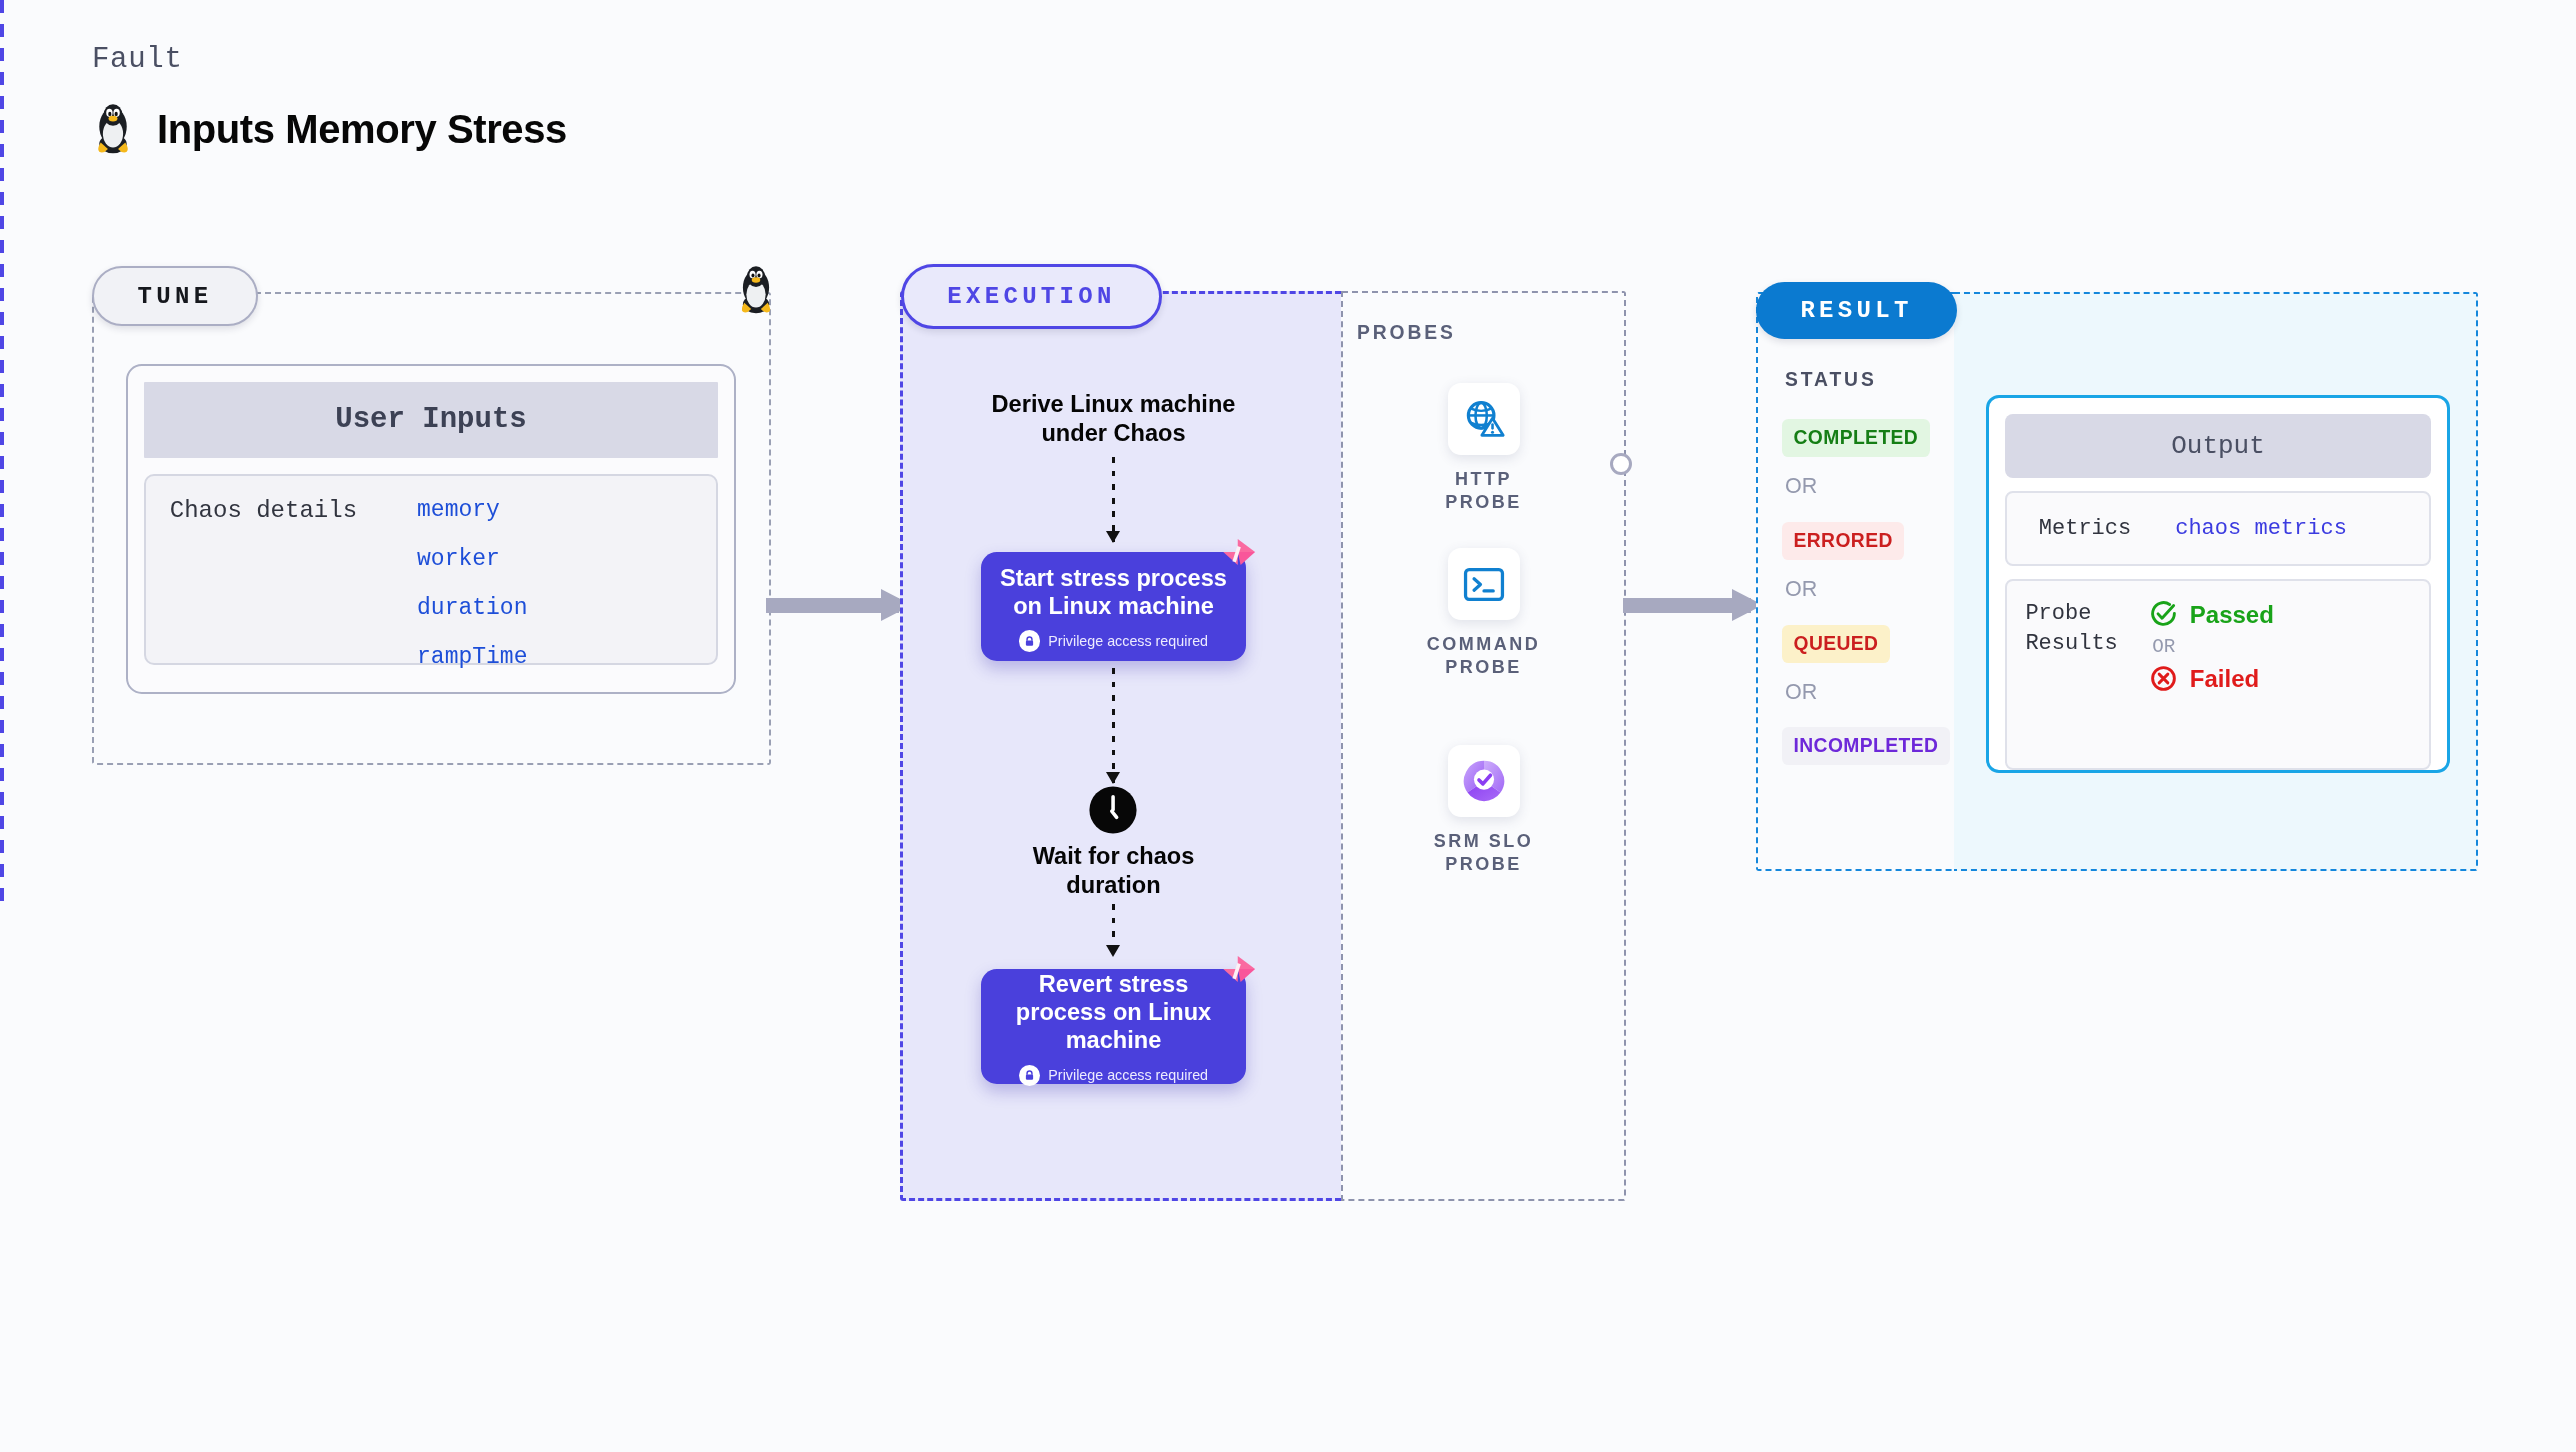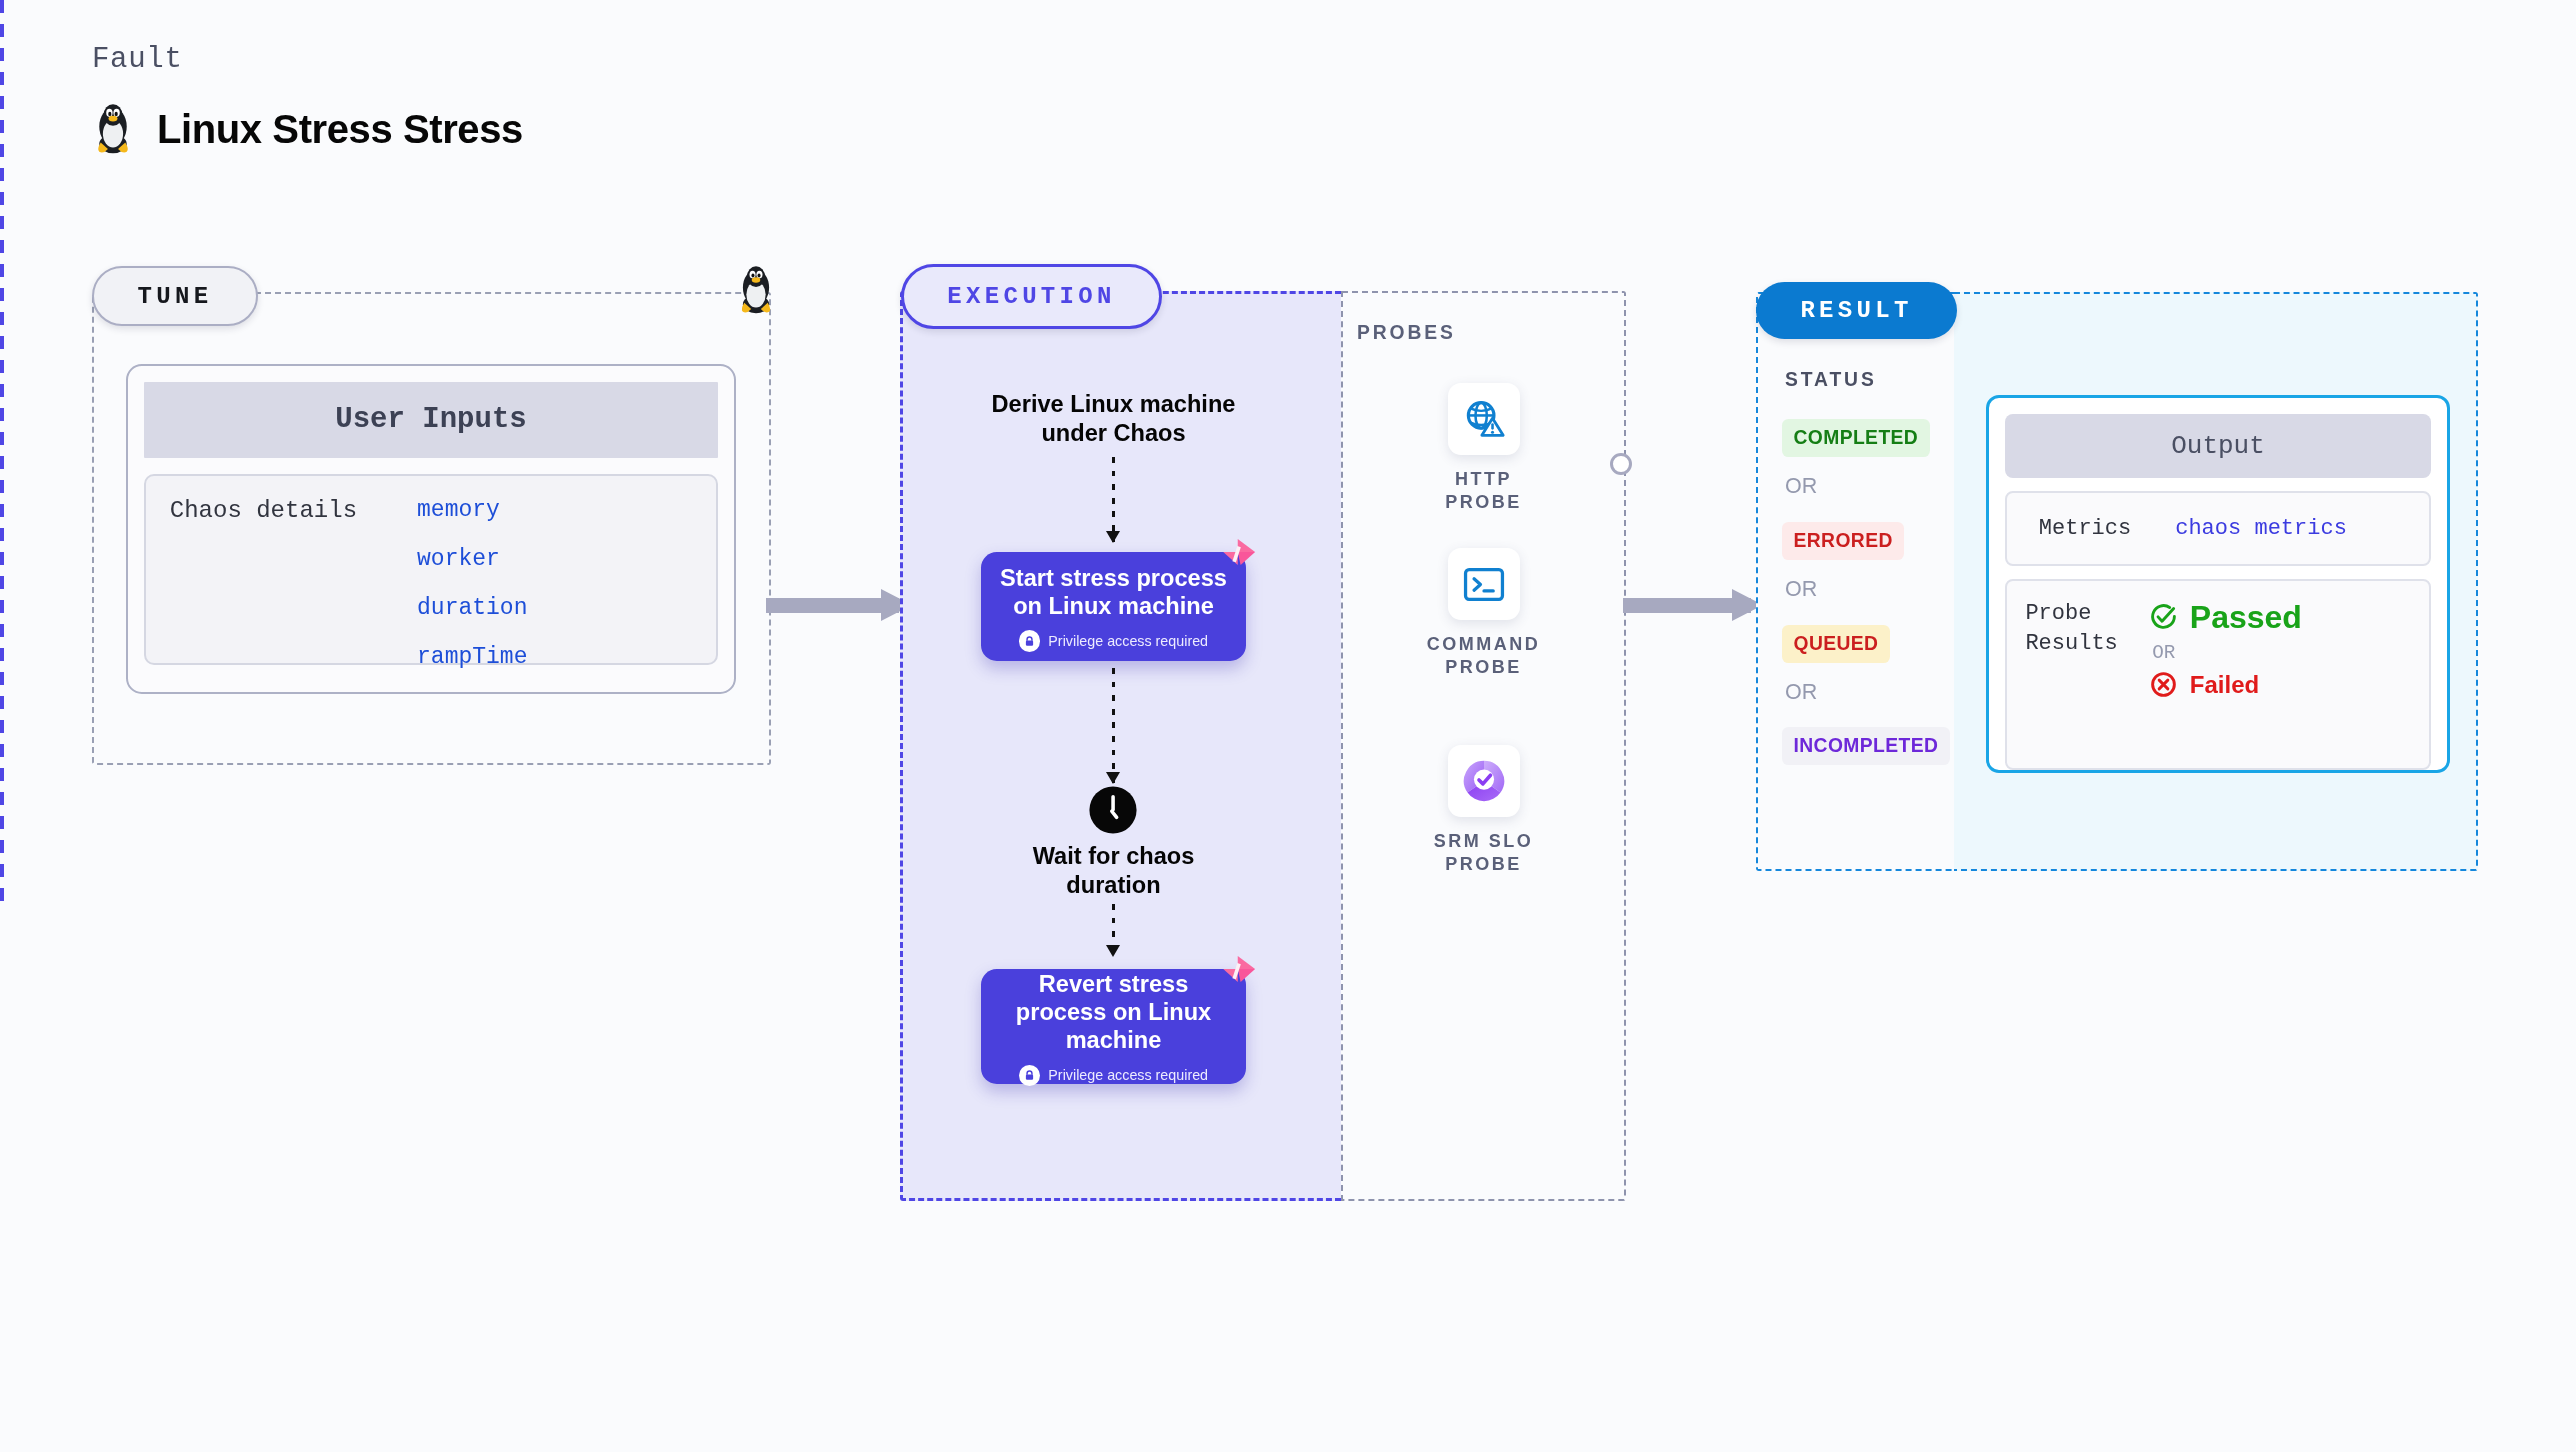--- a/index.html
+++ b/index.html
@@ -135,21 +135,21 @@
   }
   #metrics-row .mk{font-family:"Liberation Mono",monospace;font-size:22px;color:#31343F;}
   #metrics-row .mv{font-family:Liberation Mono, monospace;font-size:22px;color:#3B3BE0;margin-left:44px;}
   #probe-results{
     margin-top:13px;height:191px;background:#FAFAFC;border:2.1px solid #DFE1EA;border-radius:7.9px;
     box-sizing:border-box;display:flex;padding:18.6px;
   }
   #probe-results .prk{font-family:"Liberation Mono",monospace;font-size:22px;color:#31343F;line-height:1.35;white-space:pre;}
   #probe-results .prvals{margin-left:31.5px;display:flex;flex-direction:column;gap:5.7px;}
   .pr-line{display:flex;align-items:center;gap:11.5px;}
-  .pr-passed{font-size:32px;font-weight:bold;color:#19A319;}
+  .pr-passed{font-size:24px;font-weight:bold;color:#19A319;}
   .pr-failed{font-size:24px;font-weight:bold;color:#E01B1B;}
   .pr-or{font-family:"Liberation Mono",monospace;font-size:19.3px;color:#9499AE;margin-left:2.9px;}
 
   
   .conn{position:absolute;height:33px;}
   .conn .bar{position:absolute;left:0;top:9.3px;height:14.3px;background:#A7A9C0;}
   .conn .ahead{position:absolute;top:0;width:0;height:0;border-top:16.5px solid transparent;border-bottom:16.5px solid transparent;border-left:31.5px solid #A7A9C0;}
   .conn .dot{position:absolute;top:4.3px;width:15.8px;height:15.8px;border-radius:50%;background:#fff;border:3.6px solid #A7A9C0;}
   #conn1{left:766px;top:589px;width:165px;}
   #conn2{left:1623px;top:589px;width:159px;}
@@ -171,21 +171,21 @@
         <ellipse cx="24" cy="15" rx="4.4" ry="5.6" fill="#fff"></ellipse>
         <ellipse cx="34" cy="15" rx="4.4" ry="5.6" fill="#fff"></ellipse>
         <ellipse cx="24.6" cy="16.5" rx="2.2" ry="3" fill="#111"></ellipse>
         <ellipse cx="33.4" cy="16.5" rx="2.2" ry="3" fill="#111"></ellipse>
         <path d="M23 23 q6 5 12 0 q-6 5 -12 0z" fill="#F5B81B"></path>
         <ellipse cx="29" cy="23" rx="6.2" ry="4" fill="#F5B81B"></ellipse>
         <path d="M12 56 q-6 10 -2 13 q6 3 12 -4z" fill="#F5B81B"></path>
         <path d="M46 56 q6 10 2 13 q-6 3 -12 -4z" fill="#F5B81B"></path>
       </svg>
     </span>
-    <span id="title-text">Linux Stress Stress</span>
+    <span id="title-text">Inputs Memory Stress</span>
   </div>
 </div>
 
 <div id="region-tune" class="region"></div>
 <div id="pill-tune" class="pill">TUNE</div>
 
 <div style="position:absolute;left:736px;top:264px;">
   <svg width="40" height="50" viewBox="0 0 58 72">
     <ellipse cx="29" cy="58" rx="19" ry="13" fill="#1B1E23"></ellipse>
     <ellipse cx="29" cy="34" rx="19" ry="26" fill="#1B1E23"></ellipse>

